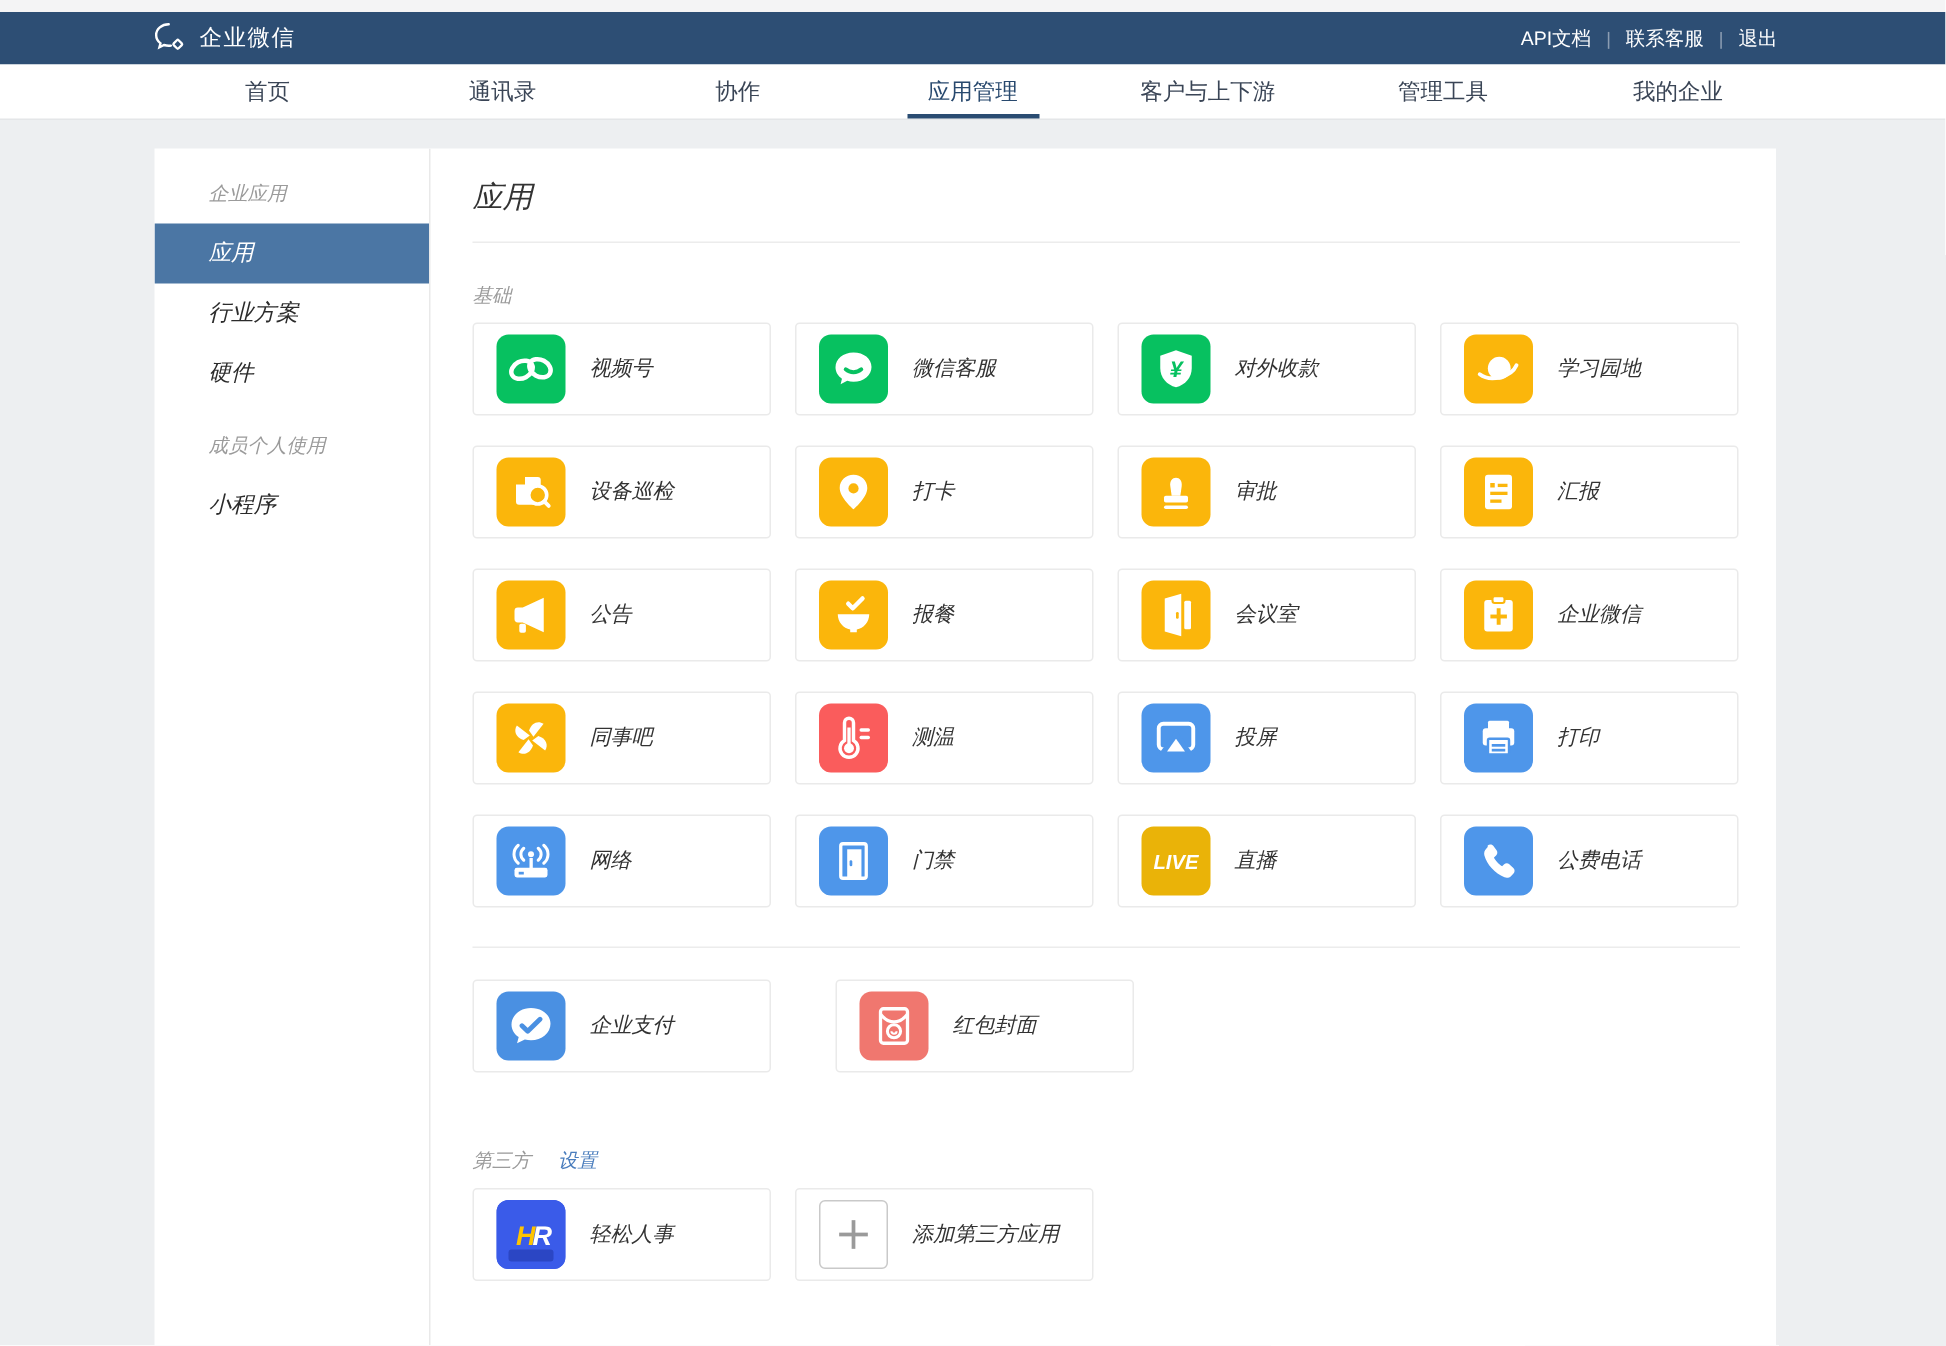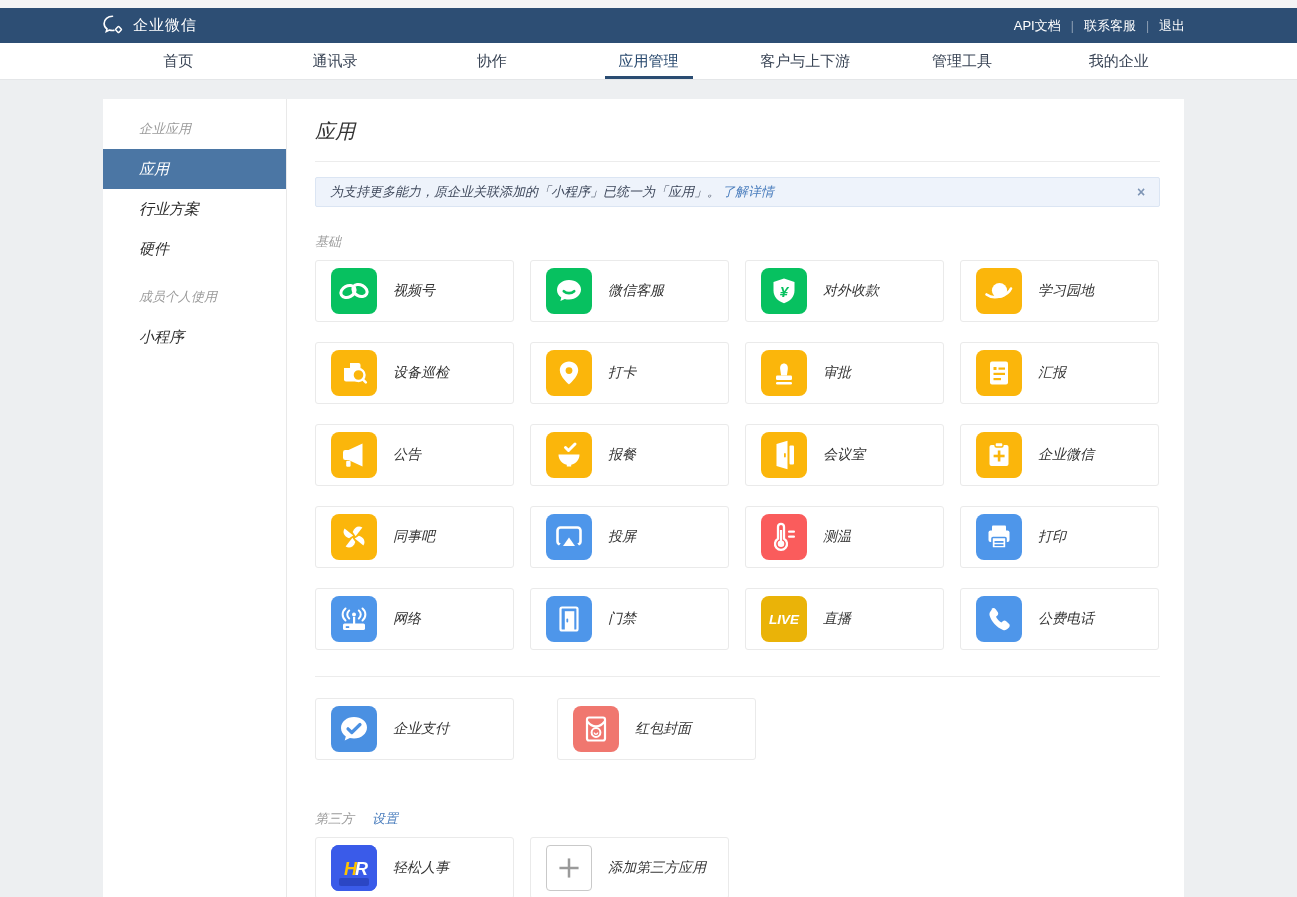--- a/index.html
+++ b/index.html
@@ -97,25 +97,20 @@
           <div class="side-item">行业方案</div>
           <div class="side-item">硬件</div>
         </div>
         <div class="side-group">
           <div class="side-header">成员个人使用</div>
           <div class="side-item">小程序</div>
         </div>
       </div>
     <div class="main">
       <div class="page-title">应用</div>
-      <div class="banner">
-        <span>为支持更多能力，原企业关联添加的「小程序」已统一为「应用」。</span>
-          <span class="banner-link">了解详情</span>
-        <span class="banner-close">×</span>
-      </div>
       <div id="sections">
           <div class="section-label">
             <span>基础</span>
           </div>
           <div class="grid">
             <div class="app-card">
               <div class="app-icon" style="background: rgb(7, 193, 96);">
                 <svg width="46" height="46" viewBox="0 0 46 46">
                   <g fill="none" stroke="#fff" stroke-width="3" stroke-linecap="round">
                     <ellipse cx="17" cy="23.5" rx="7.5" ry="5.6" transform="rotate(-28 17 23.5)"></ellipse>
@@ -240,44 +235,44 @@
                     <path d="M22 21.5L12.5 16c-1.8 4 .4 8 5.8 9z" transform="rotate(8 23 23)"></path>
                     <path d="M22 21.5L12.5 16c-1.8 4 .4 8 5.8 9z" transform="rotate(98 23 23)"></path>
                     <path d="M22 21.5L12.5 16c-1.8 4 .4 8 5.8 9z" transform="rotate(188 23 23)"></path>
                     <path d="M22 21.5L12.5 16c-1.8 4 .4 8 5.8 9z" transform="rotate(278 23 23)"></path>
                   </g>
                 </svg>
               </div>
               <span class="app-name">同事吧</span>
             </div>
             <div class="app-card">
-              <div class="app-icon" style="background: rgb(78, 150, 234);">
-                <svg width="46" height="46" viewBox="0 0 46 46">
-                  <rect x="11.5" y="13.5" width="23" height="17" rx="3" fill="none" stroke="#fff" stroke-width="2.6"></rect>
-                  <path d="M23 21l8.5 12h-17z" fill="#4E96EA" stroke="#4E96EA" stroke-width="4"></path>
-                  <path d="M23 23.5l6 8.5h-12z" fill="#fff"></path>
-                </svg>
-              </div>
-              <span class="app-name">投屏</span>
-            </div>
-            <div class="app-card">
               <div class="app-icon" style="background: rgb(250, 92, 92);">
                 <svg width="46" height="46" viewBox="0 0 46 46">
                   <path d="M17 12.8a3 3 0 016 0v11.9a6 6 0 11-6 0V12.8z" fill="none" stroke="#fff" stroke-width="2.3"></path>
                   <circle cx="20" cy="29.8" r="3.3" fill="#fff"></circle>
                   <rect x="18.9" y="16" width="2.2" height="13" fill="#fff"></rect>
                   <rect x="27" y="16.5" width="7" height="2.3" rx="1.1" fill="#fff"></rect>
                   <rect x="27" y="21.5" width="7" height="2.3" rx="1.1" fill="#fff"></rect>
                 </svg>
               </div>
               <span class="app-name">测温</span>
             </div>
             <div class="app-card">
               <div class="app-icon" style="background: rgb(78, 150, 234);">
                 <svg width="46" height="46" viewBox="0 0 46 46">
+                  <rect x="11.5" y="13.5" width="23" height="17" rx="3" fill="none" stroke="#fff" stroke-width="2.6"></rect>
+                  <path d="M23 21l8.5 12h-17z" fill="#4E96EA" stroke="#4E96EA" stroke-width="4"></path>
+                  <path d="M23 23.5l6 8.5h-12z" fill="#fff"></path>
+                </svg>
+              </div>
+              <span class="app-name">投屏</span>
+            </div>
+            <div class="app-card">
+              <div class="app-icon" style="background: rgb(78, 150, 234);">
+                <svg width="46" height="46" viewBox="0 0 46 46">
                   <rect x="16" y="11.5" width="14" height="6.5" rx="1" fill="#fff"></rect>
                   <rect x="12.5" y="16.5" width="21" height="11.5" rx="2" fill="#fff"></rect>
                   <rect x="16" y="23.5" width="14" height="10.5" rx="1" fill="#fff" stroke="#4E96EA" stroke-width="1.6"></rect>
                   <rect x="18.5" y="27" width="9" height="1.8" fill="#4E96EA"></rect>
                   <rect x="18.5" y="30.2" width="9" height="1.8" fill="#4E96EA"></rect>
                 </svg>
               </div>
               <span class="app-name">打印</span>
             </div>
             <div class="app-card">

